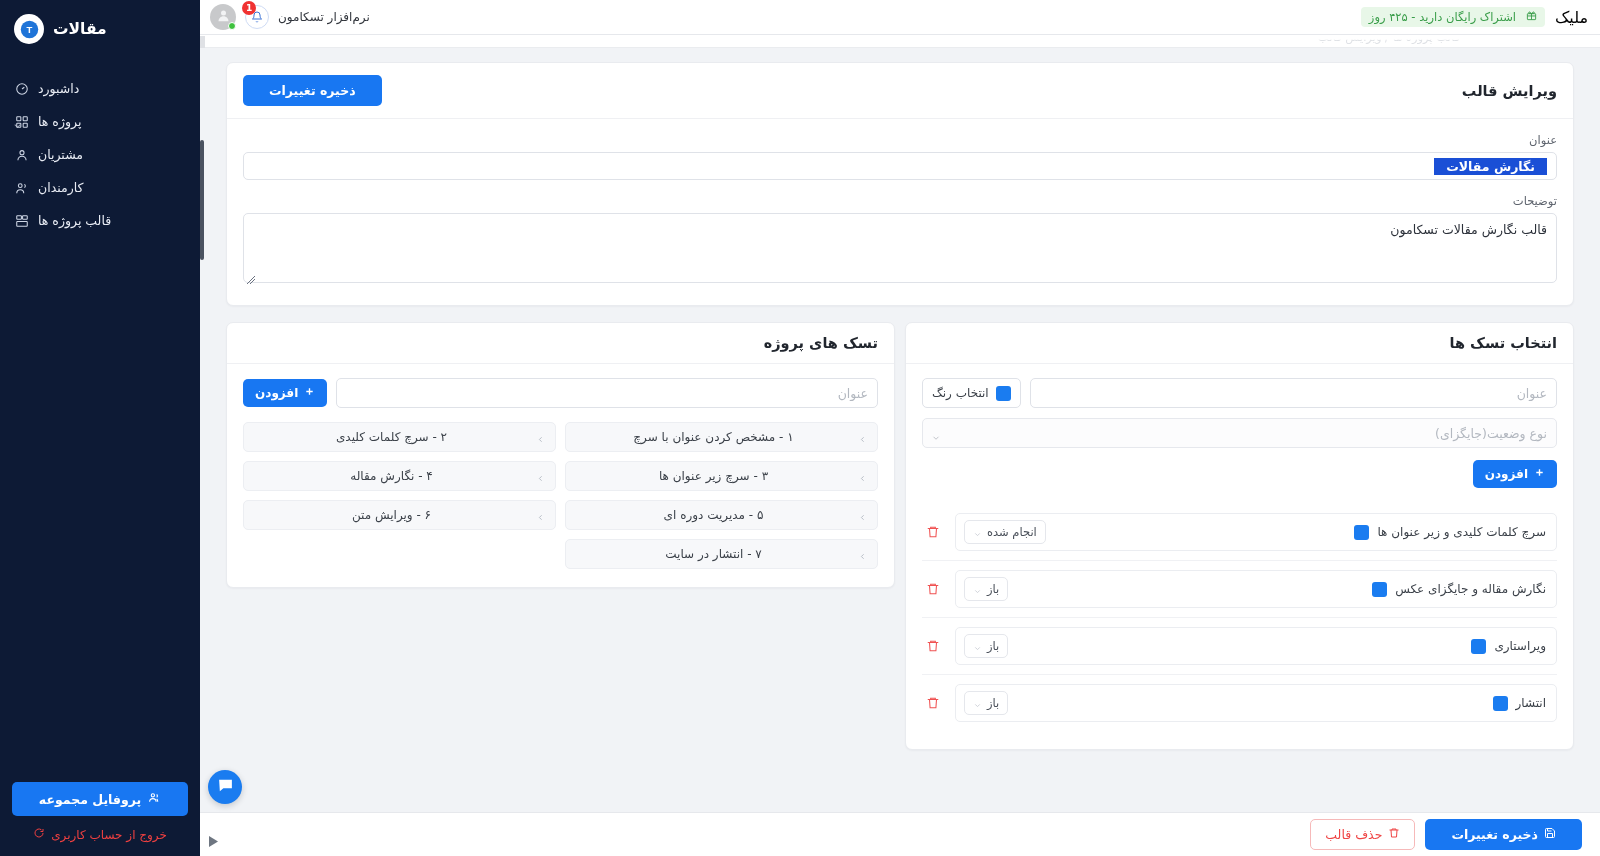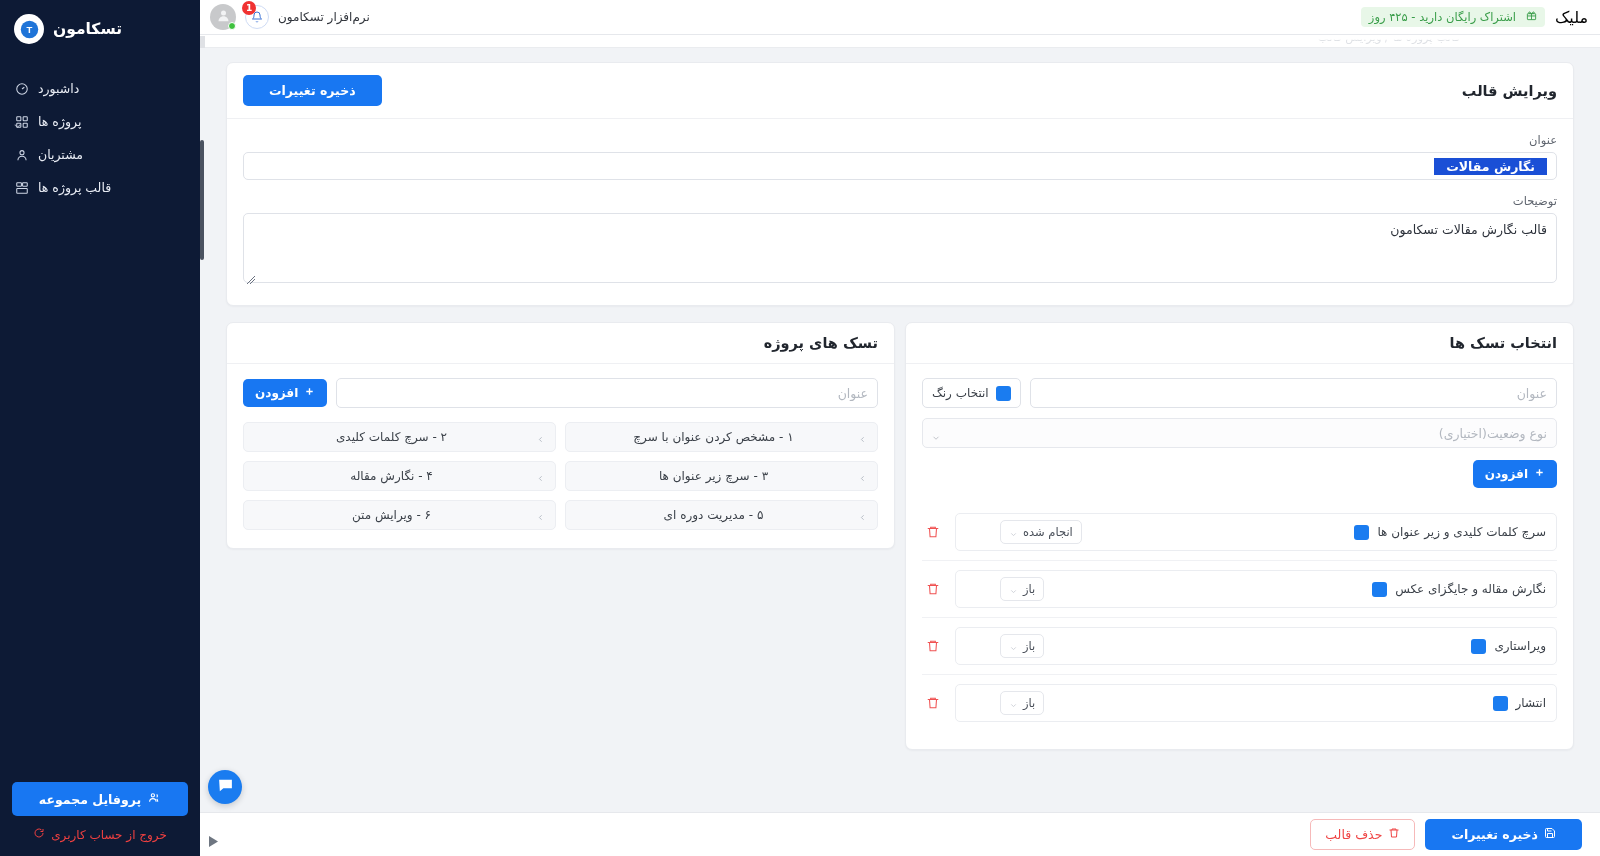--- a/index.html
+++ b/index.html
@@ -165,21 +165,21 @@
   .st-main {
     flex: 1 1 auto; border: 1px solid #ebedf1; border-radius: 5px; height: 38px;
     display: flex; align-items: center; justify-content: space-between;
     padding: 0 10px 0 8px; background: #fff;
   }
   .st-right { display: flex; align-items: center; gap: 8px; }
   .st-name { font-size: 12px; color: #3b4149; }
   .st-chip {
     border: 1px solid #e5e7ec; border-radius: 5px; height: 24px; padding: 0 8px;
     display: flex; align-items: center; gap: 5px; font-size: 11.5px; color: #4a505a;
-    cursor: pointer; background: #fff; white-space: nowrap; margin-left: 36px;
+    cursor: pointer; background: #fff; white-space: nowrap;
   }
   .st-chip .c2 { width: 9px; height: 9px; opacity: .45; }
 
   
   .bottombar {
     position: absolute; left: 0; right: 0; bottom: 0; height: 44px;
     background: #ffffff; border-top: 1px solid #e6e8ec;
     display: flex; align-items: center; padding: 0 18px; gap: 10px; z-index: 25;
   }
   .btn-danger-outline {
@@ -291,21 +291,21 @@
               <div class="st-form-row">
                 <input class="inp" placeholder="عنوان" style="">
                 <div class="color-pick">
                   <span class="swatch" style="background:#1a7cf0;"></span>
                   <span>انتخاب رنگ</span>
                 </div>
               </div>
 
               <div class="sel-wrap">
                 <div class="sel-box">
-                  <span>نوع وضعیت(اختیاری)</span>
+                  <span>نوع وضعیت(جایگزای)</span>
                 </div>
                 <span class="sel-caret">
                   <svg width="10" height="10" viewBox="0 0 24 24" fill="none" stroke="#6b7280" stroke-width="2.4">
                       <path d="M6 9l6 6 6-6"></path>
                     </svg>
                 </span>
               </div>
 
               <div class="add-btn-row">
                 <button class="btn-blue btn-blue-sm">
@@ -447,20 +447,26 @@
                         <path d="M15 6l-6 6 6 6"></path>
                       </svg></span>
                     <span class="t-label">۵ - مدیریت دوره ای</span>
                   </div>
                   <div class="task-chip">
                     <span class="chev-l"><svg width="9" height="9" viewBox="0 0 24 24" fill="none" stroke="#7b8494" stroke-width="2.4">
                         <path d="M15 6l-6 6 6 6"></path>
                       </svg></span>
                     <span class="t-label">۶ - ویرایش متن</span>
                   </div>
+                  <div class="task-chip">
+                    <span class="chev-l"><svg width="9" height="9" viewBox="0 0 24 24" fill="none" stroke="#7b8494" stroke-width="2.4">
+                        <path d="M15 6l-6 6 6 6"></path>
+                      </svg></span>
+                    <span class="t-label">۷ - انتشار در سایت</span>
+                  </div>
                 </div>
             </div>
           </div>
         </div>
 
       </div>
     </div>
 
     <div class="fab">
       <span>
@@ -492,21 +498,21 @@
 
     <div class="edge-arrow">
       <svg width="11" height="13" viewBox="0 0 11 13" fill="#6e7681">
           <path d="M1 1l9 5.5L1 12z"></path>
         </svg>
     </div>
   </div>
 
   <div class="sidebar">
     <div class="sb-brand">
-      <span class="sb-brand-name">تسکامون</span>
+      <span class="sb-brand-name">مقالات</span>
       <span class="sb-logo">
         <svg width="19" height="19" viewBox="0 0 24 24">
           <circle cx="12" cy="12" r="11" fill="#1f74d8"></circle>
           <text x="12" y="16.5" font-size="12" font-weight="bold" fill="#ffffff" text-anchor="middle" font-family="Liberation Sans, sans-serif">T</text>
         </svg>
       </span>
     </div>
 
     <div class="sb-nav" id="sb-nav">
         <div class="sb-item">
@@ -531,20 +537,30 @@
           <span class="sb-chev"><svg width="11" height="11" viewBox="0 0 24 24" fill="none" stroke="#c3cbdb" stroke-width="2.2">
               <path d="M6 9l6 6 6-6"></path>
             </svg></span>
         </div>
         <div class="sb-item">
           <span class="sb-label">مشتریان</span>
           <span class="sb-ico">
             <svg width="14" height="14" viewBox="0 0 24 24" fill="none" stroke="#cfd7e6" stroke-width="1.8">
               <circle cx="12" cy="8" r="3.5"></circle>
               <path d="M5 21c0-3.9 3.1-7 7-7s7 3.1 7 7"></path>
+            </svg>
+          </span>
+        </div>
+        <div class="sb-item">
+          <span class="sb-label">کارمندان</span>
+          <span class="sb-ico">
+            <svg width="14" height="14" viewBox="0 0 24 24" fill="none" stroke="#cfd7e6" stroke-width="1.8">
+              <circle cx="9" cy="8" r="3.2"></circle>
+              <path d="M3 21c0-3.3 2.7-6 6-6s6 2.7 6 6"></path>
+              <path d="M16 5.8a3 3 0 0 1 0 5.4"></path>
             </svg>
           </span>
         </div>
         <div class="sb-item">
           <span class="sb-label">قالب پروژه ها</span>
           <span class="sb-ico">
             <svg width="14" height="14" viewBox="0 0 24 24" fill="none" stroke="#cfd7e6" stroke-width="1.8">
               <rect x="3" y="3" width="8" height="6" rx="1"></rect>
               <rect x="13" y="3" width="8" height="6" rx="1"></rect>
               <rect x="3" y="13" width="18" height="8" rx="1"></rect>

